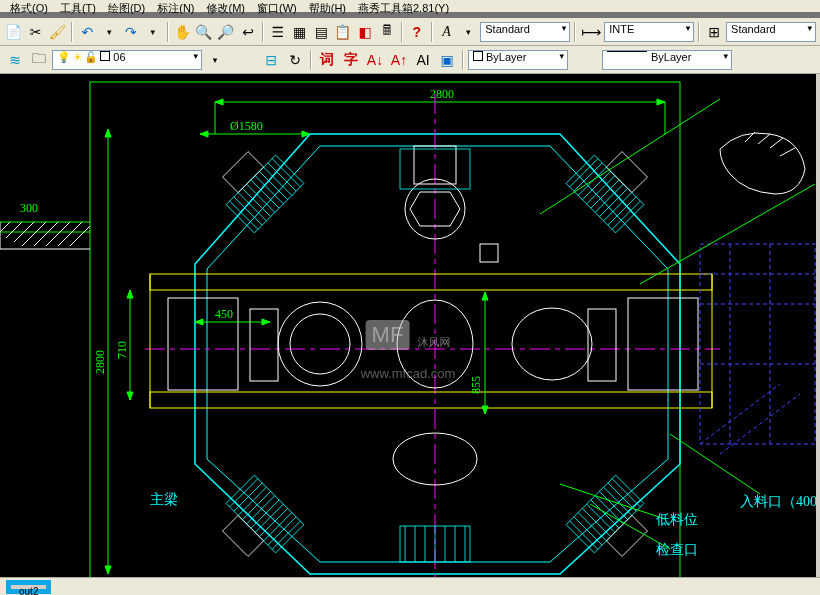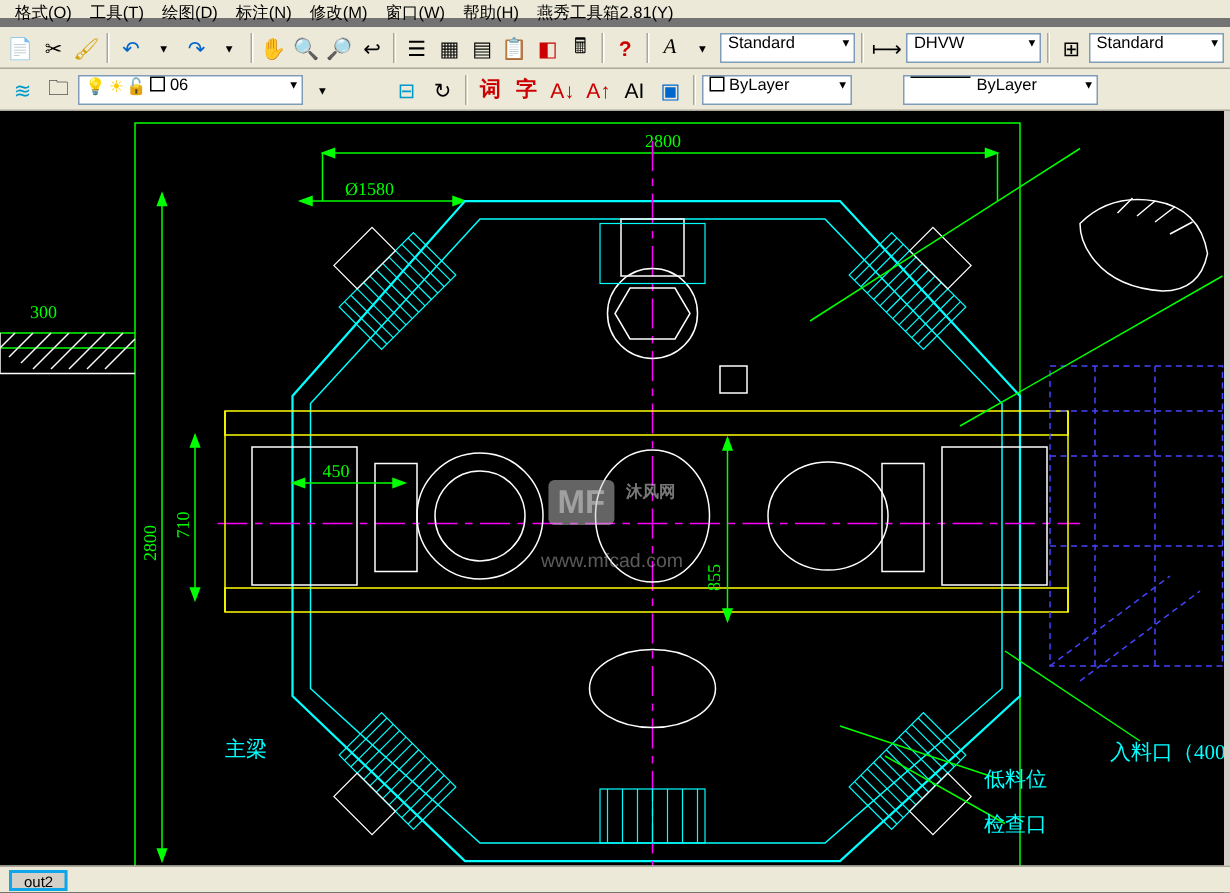--- a/index.html
+++ b/index.html
@@ -6,25 +6,25 @@
 body{background:#d4d0c8;width:820px;height:595px;overflow:hidden;position:relative}
 .menubar{background:#ece9d8;border-bottom:6px solid #737373;height:18px;display:flex;padding-left:4px}
 .menu-item{padding:1px 6px;cursor:pointer;color:#000}
 .toolbar{background:#ece9d8;border-bottom:1px solid #aca899;height:28px;display:flex;align-items:center;padding:2px 4px;gap:2px}
 .tb-btn{width:22px;height:22px;border:1px solid transparent;display:flex;align-items:center;justify-content:center;cursor:pointer;font-size:14px}
 .tb-sep{width:2px;height:20px;border-left:1px solid #aca899;border-right:1px solid #fff;margin:0 2px}
 .tb-dropdown{height:20px;border:1px solid #7f9db9;background:#fff;padding:0 18px 0 4px;display:flex;align-items:flex-start;min-width:80px;position:relative;cursor:pointer}
 .tb-dropdown::after{content:"▾";position:absolute;right:3px;font-size:9px}
 .canvas{position:relative;background:#000;width:816px;height:521px;overflow:hidden}
 .statusbar{position:absolute;bottom:0;left:0;right:0;height:18px;background:#ece9d8;border-top:1px solid #aca899;display:flex;align-items:center;padding:0 6px;font-size:10px}
-.tab{background:#d4d0c8;border:2px solid #0ea5e9;padding:0 8px;height:14px;line-height:14px;font-size:10px}
+.tab{background:#d4d0c8;border:5px solid #0ea5e9;padding:0 8px;height:14px;line-height:14px;font-size:10px}
 svg{position:absolute;top:0;left:0}
 .dim-text{fill:#0f0;font-size:12px;font-family:SimSun}
 .note-text{fill:#0ff;font-size:14px;font-family:SimSun}
-.watermark{position:absolute;top:50%;left:50%;transform:translate(-50%,-50%);color:rgba(200,200,200,.6);font-size:32px;font-weight:bold;pointer-events:none;display:flex;align-items:flex-start;gap:8px}
+.watermark{position:absolute;top:50%;left:50%;transform:translate(-50%,-50%);color:rgba(200,200,200,.6);font-size:32px;font-weight:normal;pointer-events:none;display:flex;align-items:flex-end;gap:8px}
 .watermark-sub{position:absolute;top:56%;left:50%;transform:translateX(-50%);color:rgba(200,200,200,.45);font-size:13px}
 .layer-swatch{width:10px;height:10px;border:1px solid #000;background:#fff;margin-right:3px}
 .line-swatch{width:40px;height:1px;background:#000;margin-right:4px}
 </style>
 </head>
 <body>
 
 <div class="menubar">
   <div class="menu-item">格式(O)</div>
   <div class="menu-item">工具(T)</div>
@@ -61,21 +61,21 @@
   <div class="tb-btn" style="color:#c00;font-weight:bold">?</div>
   <div class="tb-sep"></div>
   <div class="tb-btn" style="font-style:italic;font-family:serif">A</div>
   <div class="tb-btn" style="font-size:9px">▾</div>
   <div class="tb-dropdown" style="min-width:90px">
       <span>Standard</span>
     </div>
   <div class="tb-sep"></div>
   <div class="tb-btn">⟼</div>
   <div class="tb-dropdown" style="min-width:90px">
-      <span>DHVW</span>
+      <span>INTE</span>
     </div>
   <div class="tb-sep"></div>
   <div class="tb-btn">⊞</div>
   <div class="tb-dropdown" style="min-width:90px">
       <span>Standard</span>
     </div>
 </div>
 
 <div class="toolbar">
   <div class="tb-btn" style="color:#0099cc">≋</div>

